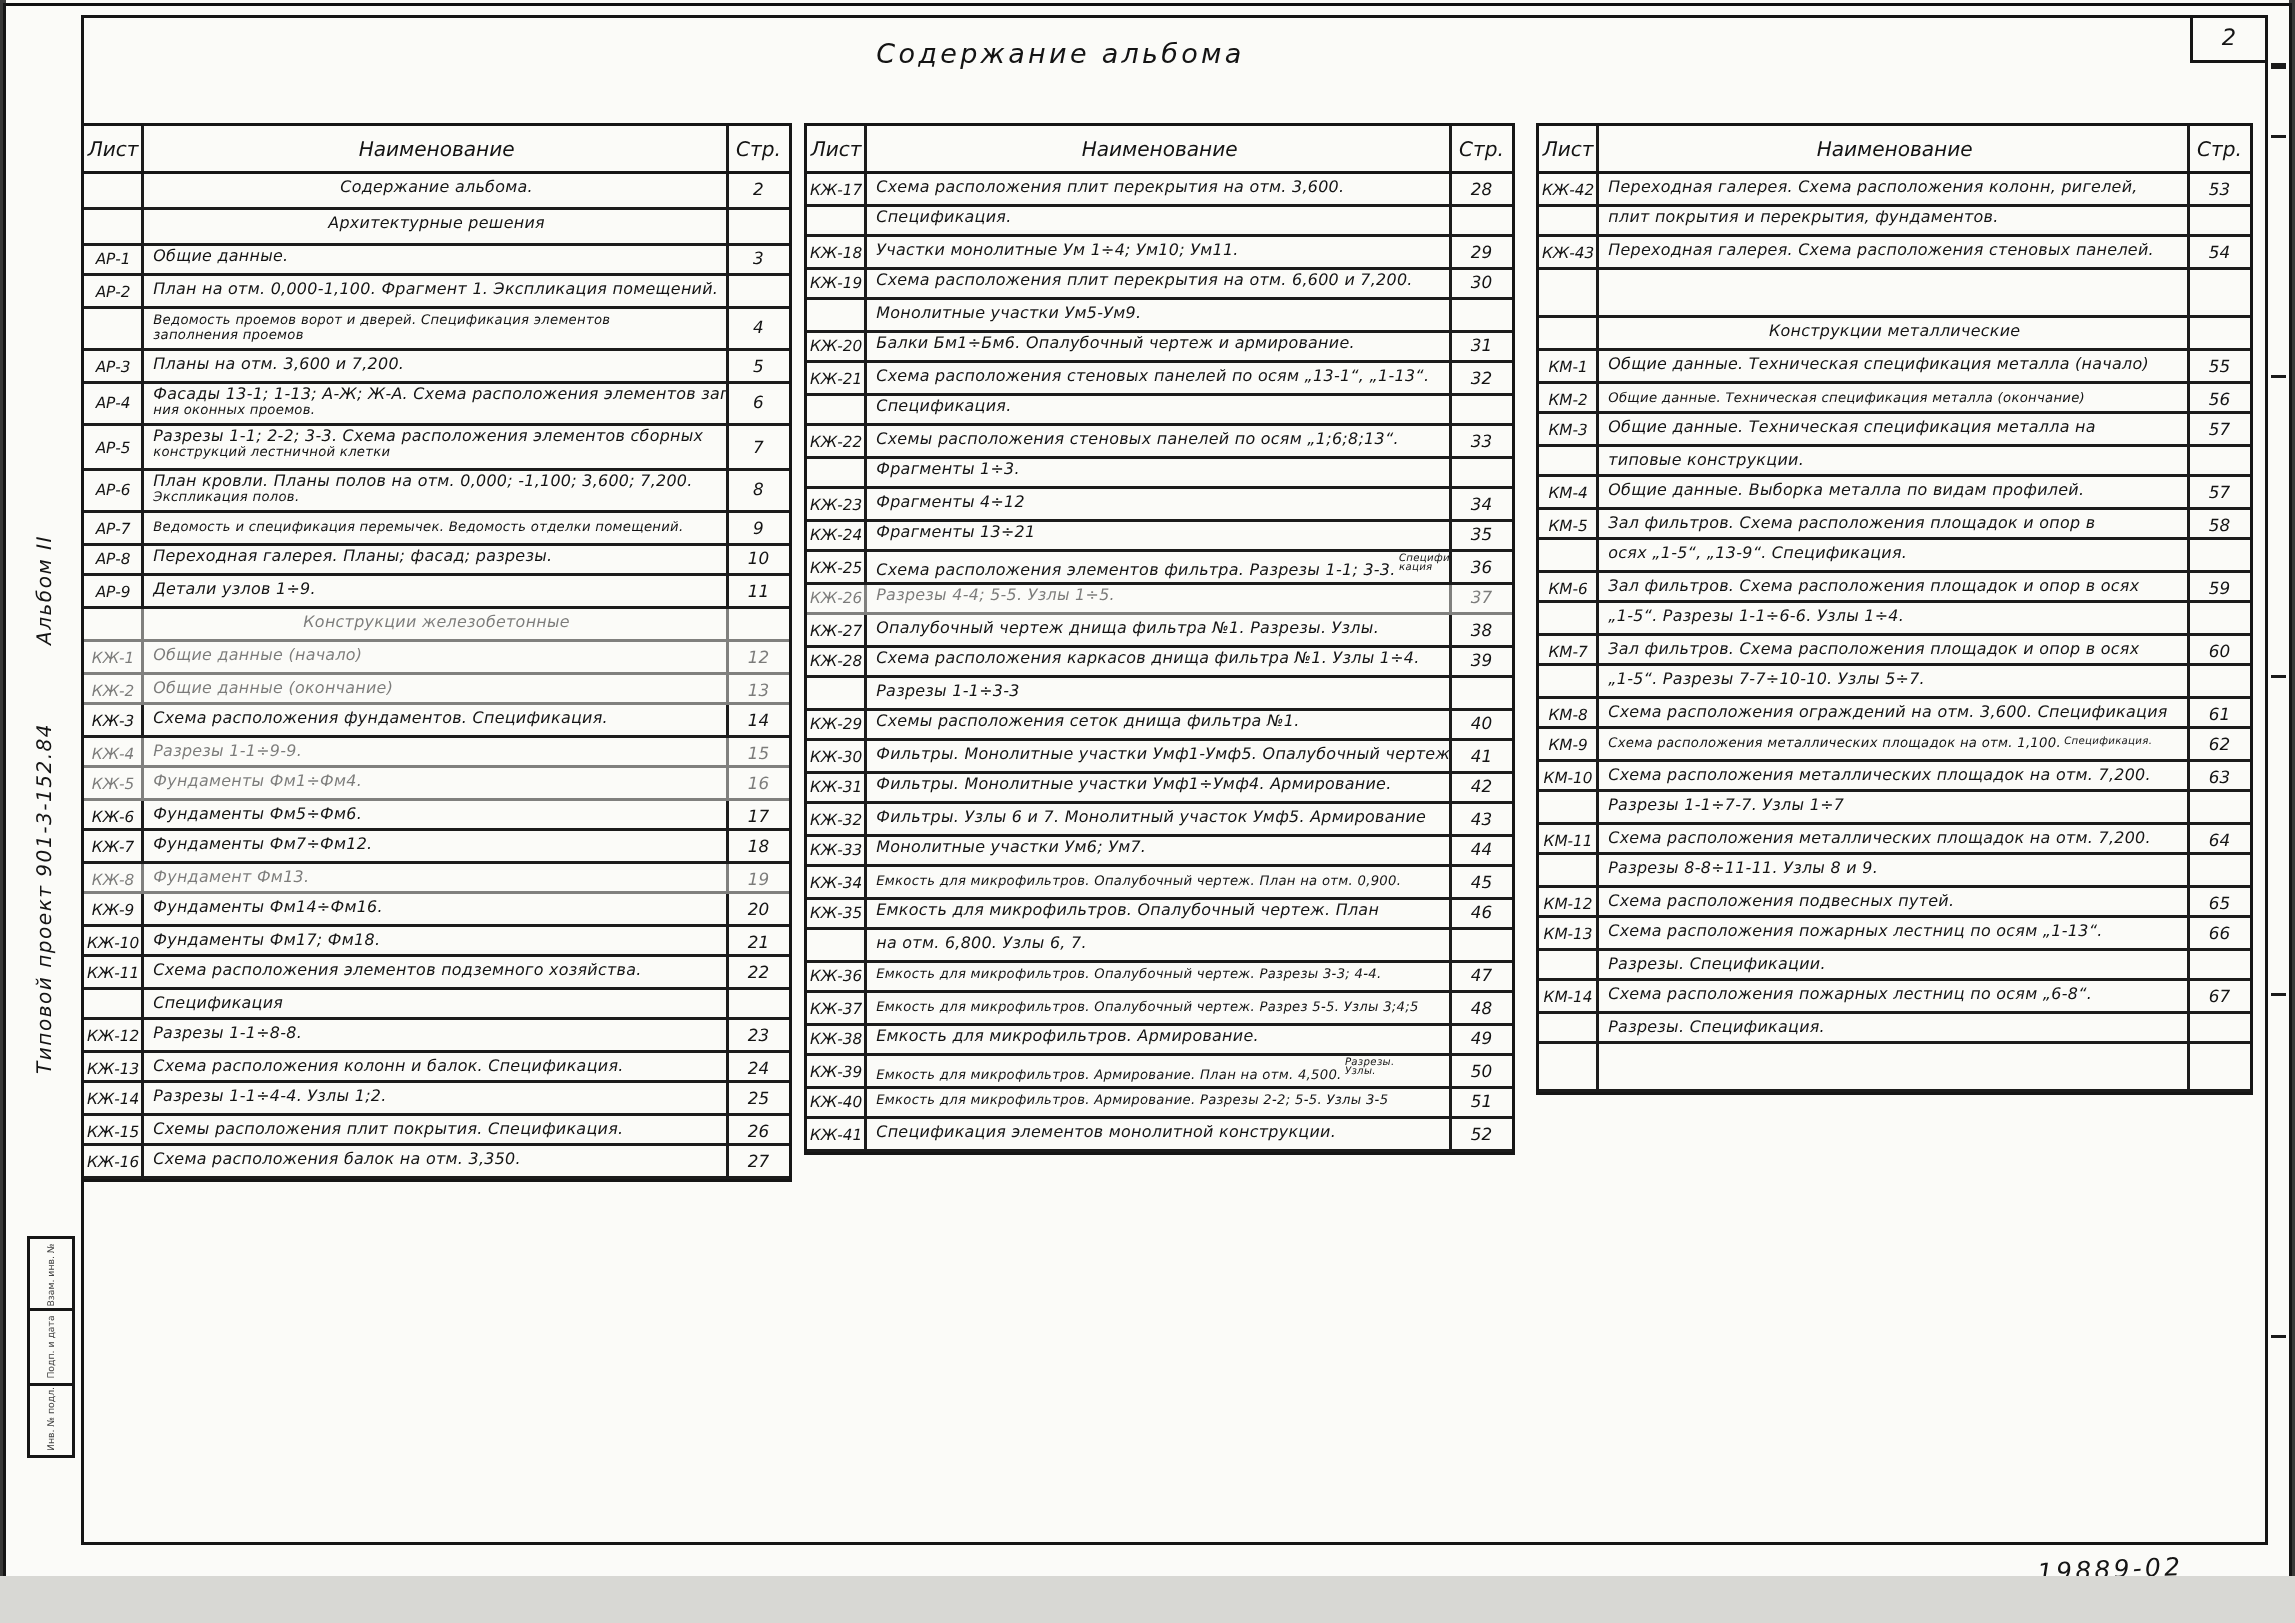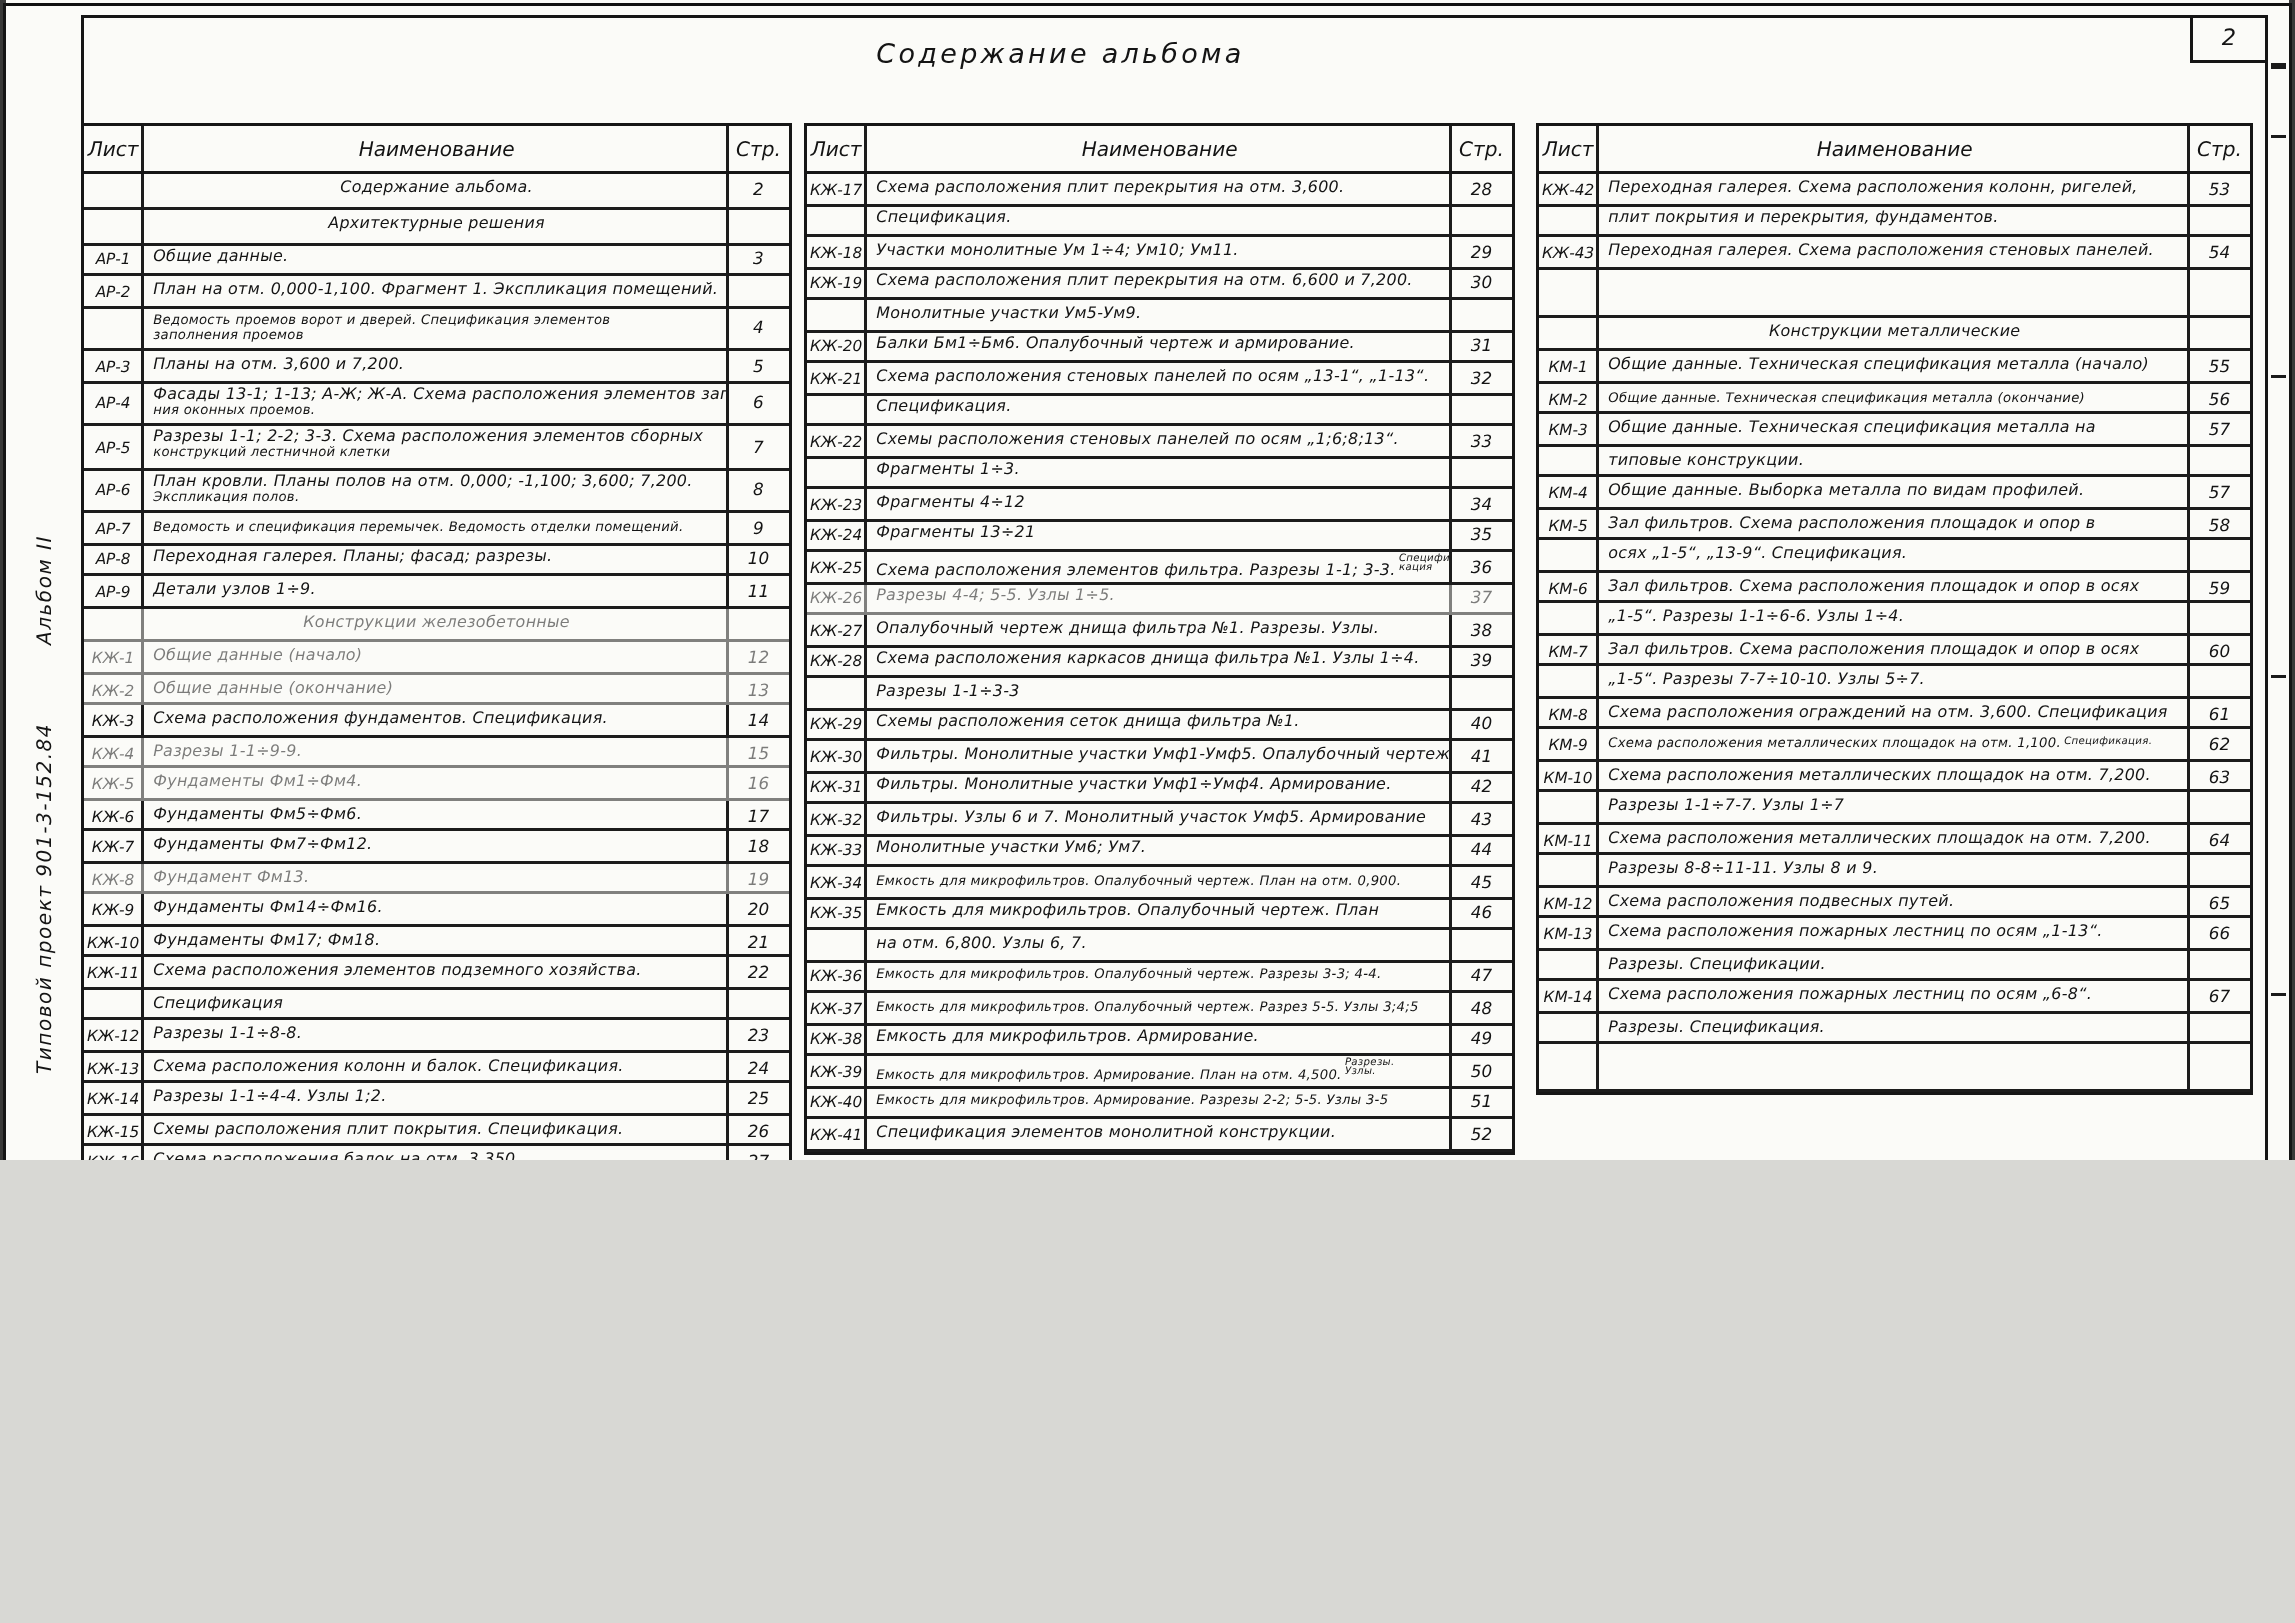--- a/index.html
+++ b/index.html
@@ -1,16 +1,16 @@
 <!DOCTYPE html>
 <html style="font-size:8.6px"><head>
 <meta charset="utf-8">
 <style>
   html,body{margin:0;padding:0;background:#d8d8d4;}
-  .viewport{width:2295px;height:1160px;overflow:hidden;position:relative;background:#000000;}
+  .viewport{width:2295px;height:1576px;overflow:hidden;position:relative;background:#000000;}
   .scale{position:absolute;left:0;top:0;width:765px;height:541px;
          transform:scale(3);transform-origin:0 0;background:#fbfbf8;
          font-family:"DejaVu Sans",sans-serif;color:#141414;}
   
   .outer{position:absolute;left:1.1px;top:1.1px;width:761px;height:537px;border:1.1px solid #101010;}
   .frame{position:absolute;left:27px;top:5.4px;width:729px;height:510px;border:1.2px solid #151515;box-sizing:border-box;}
   .corner-box{position:absolute;left:730px;top:5.4px;width:25px;height:16px;
               border-left:1.1px solid #151515;border-bottom:1.1px solid #151515;box-sizing:border-box;
               display:flex;align-items:center;justify-content:center;}
   .corner-box span{font-style:italic;font-size:7.5px;}

